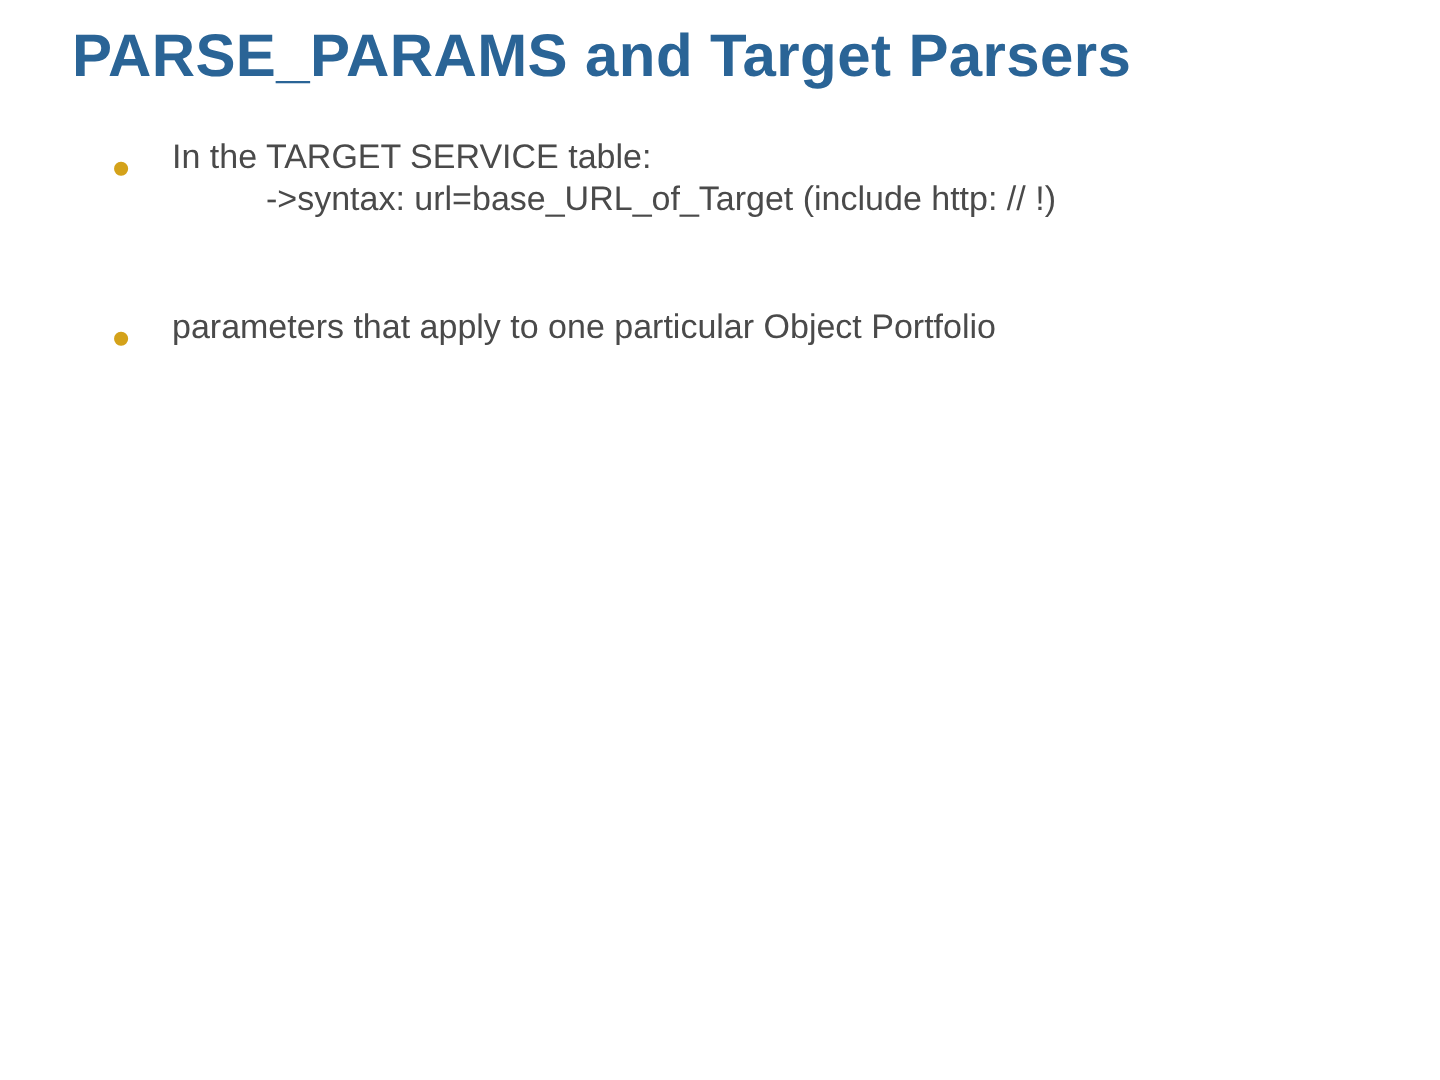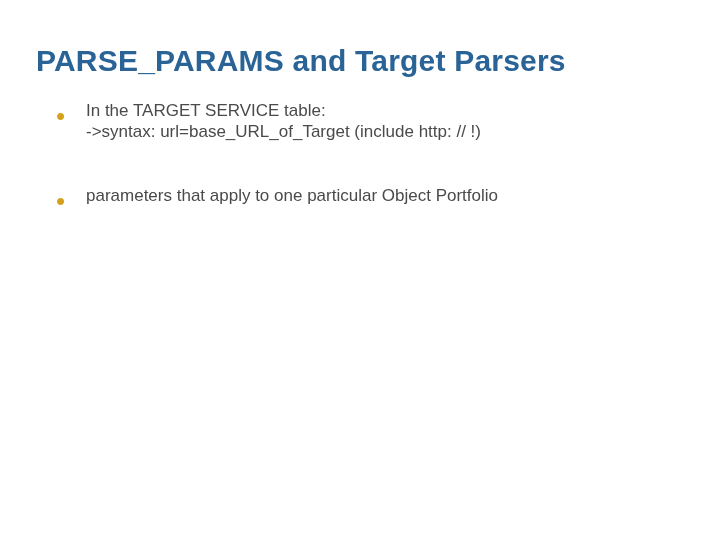--- a/index.html
+++ b/index.html
@@ -8,21 +8,21 @@
     width: 720px;
     height: 540px;
     background: #ffffff;
     font-family: Tahoma, Verdana, Geneva, sans-serif;
     color: #4a4a4a;
   }
   .slide {
     box-sizing: border-box;
     width: 720px;
     height: 540px;
-    padding: 44px 36px 36px 36px;
+    padding: 12px 36px 36px 36px;
   }
   .title {
     font-size: 30px;
     font-weight: bold;
     color: #2a6496;
     margin: 0 0 22px 0;
     letter-spacing: 0.2px;
   }
   ul.bullets {
     list-style: none;
@@ -41,21 +41,21 @@
     content: "•";
     position: absolute;
     left: 0;
     top: 0;
     color: #d4a21a;
     font-size: 26px;
     line-height: 1.25;
   }
   .li-head { display: block; }
   .li-desc { display: block; }
-  .li-syntax { display: block; }
+  .li-syntax { display: block; margin-left: 47px; }
 </style>
 </head>
 <body>
 
 <div class="slide">
   <h1 class="title">PARSE_PARAMS and Target Parsers</h1>
   <ul class="bullets">
     <li>
       <span class="li-head">In the TARGET SERVICE table:</span>
       <span class="li-syntax">-&gt;syntax: url=base_URL_of_Target (include http: // !)</span>

